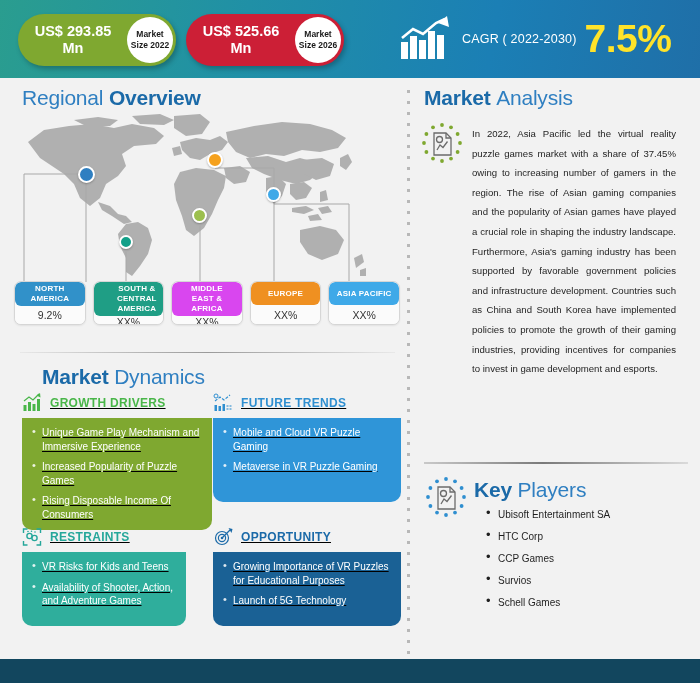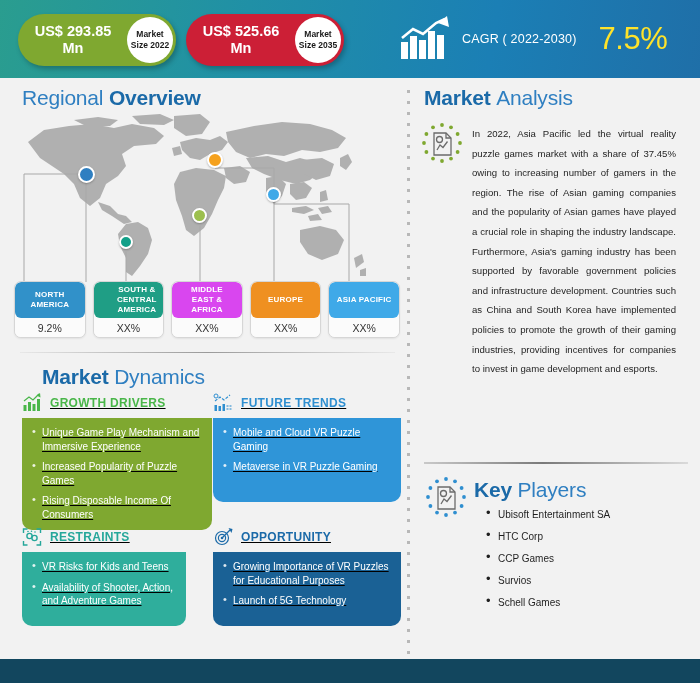--- a/index.html
+++ b/index.html
@@ -34,21 +34,21 @@
     font-size: 8.5px; font-weight: bold; line-height: 11px;
     display: flex; flex-direction: column; align-items: center; justify-content: center;
     text-align: center;
   }
   .cagr-wrap {
     position: absolute; left: 398px; top: 12px; height: 54px;
     display: flex; align-items: center;
   }
   .cagr-icon { width: 54px; height: 46px; margin-right: 10px; }
   .cagr-label { color: #ffffff; font-size: 12.5px; letter-spacing: .2px; }
-  .cagr-value { color: #ffe32a; font-size: 31px; font-weight: normal; margin-left: 22px; letter-spacing: -.5px; }
+  .cagr-value { color: #ffe32a; font-size: 39px; font-weight: bold; margin-left: 8px; letter-spacing: -.5px; }
 
   
   .v-dots {
     position: absolute; left: 406px; top: 86px; width: 5px; height: 572px;
     background-image: radial-gradient(circle, #b8b8b8 1.6px, transparent 1.7px);
     background-size: 5px 11px; background-repeat: repeat-y;
   }
 
   
   .sec-title { font-size: 21px; color: #2f7fc1; letter-spacing: -.2px; }
@@ -58,21 +58,21 @@
   #regional-title { position: absolute; left: 22px; top: 86px; }
   .map-area { position: absolute; left: 14px; top: 112px; width: 385px; height: 170px; }
   .map-svg { width: 385px; height: 170px; display: block; }
 
   .pin { position: absolute; border-radius: 50%; border: 2.5px solid #ffffff;
          box-shadow: 0 1px 2px rgba(0,0,0,.25); }
 
   .connectors { position: absolute; left: 14px; top: 112px; width: 392px; height: 175px; }
 
   
-  .region-row { position: absolute; left: 14px; top: 281px; width: 386px; height: 57px;
+  .region-row { position: absolute; left: 14px; top: 281px; width: 386px; height: 44px;
                 display: flex; gap: 7px; }
   .region-card {
     width: 72px; background: #fbfbfb; border: 1px solid #d6d6d6;
     border-radius: 7px; overflow: hidden; box-shadow: 0 1px 2px rgba(0,0,0,.07);
     display: flex; flex-direction: column;
   }
   .region-name {
     flex: 1; border-radius: 6px; color: #ffffff; font-size: 8px; font-weight: bold;
     line-height: 10px; text-align: center; display: flex; align-items: center;
     justify-content: center; padding: 2px 3px; letter-spacing: .2px;
@@ -162,21 +162,21 @@
       </div>
     </div>
 
     <div class="pill pill-red">
       <div class="pill-value">
         <span>US$ 525.66</span><br>
         <span>Mn</span>
       </div>
       <div class="pill-badge">
         <span>Market</span>
-        <span>Size 2035</span>
+        <span>Size 2026</span>
       </div>
     </div>
 
     <div class="cagr-wrap">
       <svg class="cagr-icon" viewBox="0 0 54 46">
         <rect x="3" y="26" width="7" height="17" fill="#fff"></rect>
         <rect x="12" y="20" width="7" height="23" fill="#fff"></rect>
         <rect x="21" y="24" width="7" height="19" fill="#fff"></rect>
         <rect x="30" y="15" width="7" height="28" fill="#fff"></rect>
         <rect x="39" y="19" width="7" height="24" fill="#fff"></rect>

